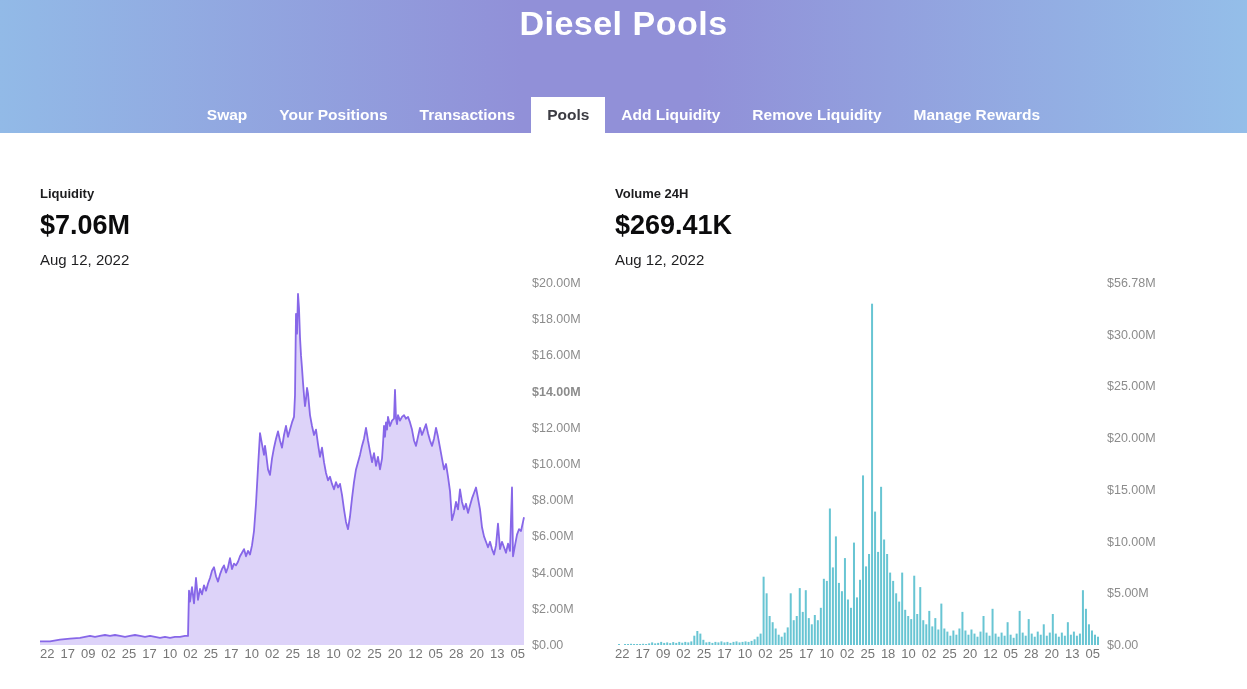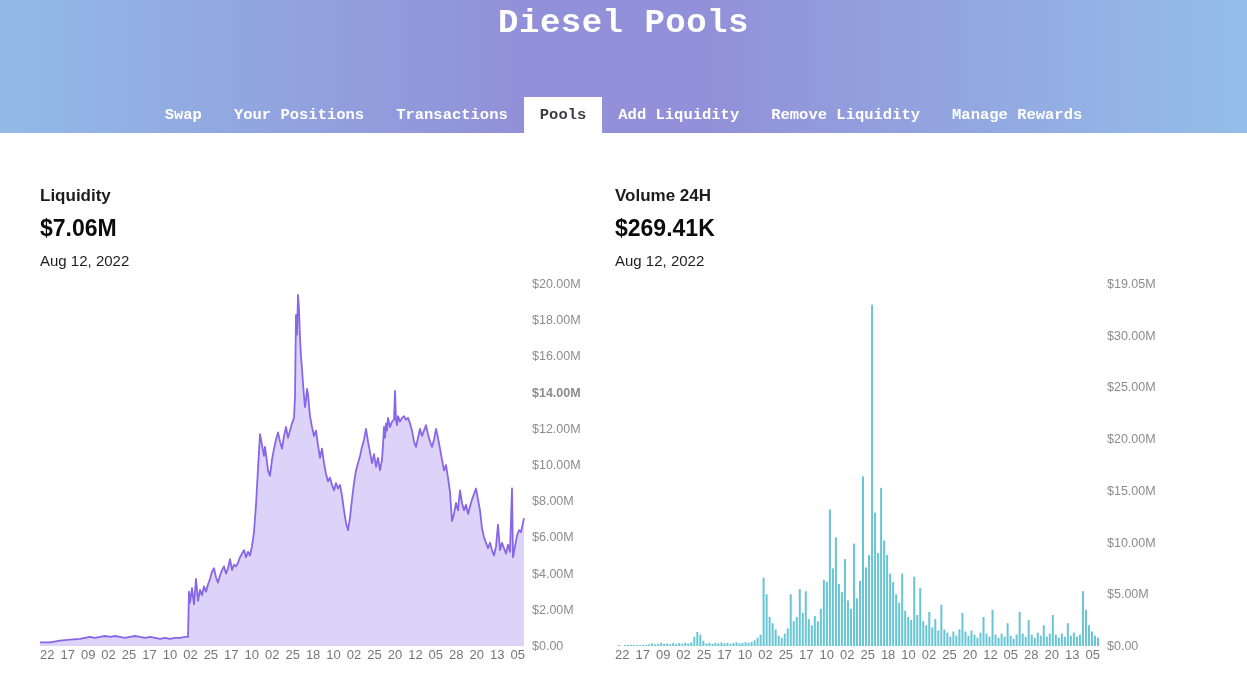--- a/index.html
+++ b/index.html
@@ -3,37 +3,37 @@
 <meta charset="utf-8">
 <style>
   * { margin:0; padding:0; box-sizing:border-box; }
   html,body { width:1247px; height:689px; overflow:hidden; background:#ffffff;
               font-family:"Liberation Sans", sans-serif; }
 
   
   .header {
     height:133px;
     background:linear-gradient(90deg,#92bae7 0%,#9190d8 42%,#9190d8 56%,#94bee9 100%);
-    display:flex; flex-direction:column; align-items:center;font-family:Liberation Mono, monospace;
+    display:flex; flex-direction:column; align-items:center;
   }
   .page-title {
     margin-top:4px; color:#ffffff; font-size:34px; font-weight:800; letter-spacing:0.5px;
   }
   .tab-bar { margin-top:auto; display:flex; align-items:stretch; height:36px; }
   .tab {
     display:flex; align-items:center; padding:0 16px; cursor:pointer;
     color:#ffffff; font-size:15.5px; font-weight:700; white-space:nowrap;
   }
   .tab.active { background:#ffffff; color:#3c3c43; }
 
   
   .content { display:flex; margin:53px 0 0 40px; gap:10px; }
   .card { width:565px; }
-  .chart-label { font-size:17px; font-weight:700; color:#1c1c1e; }
-  .chart-value { margin-top:9px; font-size:23px; font-weight:800; color:#0b0b0c; }
+  .chart-label { font-size:13px; font-weight:700; color:#1c1c1e; }
+  .chart-value { margin-top:9px; font-size:27px; font-weight:800; color:#0b0b0c; }
   .chart-date  { margin-top:10px; font-size:15px; color:#1f1f21; }
 
   .chart-row { margin-top:12px; display:flex;text-align:center; }
   .plot { width:485px; height:366px; position:relative; }
   .plot svg { display:block; }
   .ylabels { position:relative; width:78px; height:366px; }
   .ylabels span {
     position:absolute; left:7px; transform:translateY(-50%);
     font-size:12.5px; color:#8c8c8c; white-space:nowrap;
   }
@@ -276,21 +276,21 @@
             <rect x="463.91" y="353.6" width="2" height="11.4" fill="#68c5d3"></rect>
             <rect x="466.93" y="310.2" width="2" height="54.8" fill="#68c5d3"></rect>
             <rect x="469.94" y="328.8" width="2" height="36.2" fill="#68c5d3"></rect>
             <rect x="472.95" y="344.3" width="2" height="20.7" fill="#68c5d3"></rect>
             <rect x="475.96" y="350.5" width="2" height="14.5" fill="#68c5d3"></rect>
             <rect x="478.98" y="354.7" width="2" height="10.3" fill="#68c5d3"></rect>
             <rect x="481.99" y="356.7" width="2" height="8.3" fill="#68c5d3"></rect>
           </svg>
         </div>
       <div class="ylabels" id="ylab-1">
-          <span style="top: 3px;">$19.05M</span>
+          <span style="top: 3px;">$56.78M</span>
           <span style="top: 54.7px;">$30.00M</span>
           <span style="top: 106.4px;">$25.00M</span>
           <span style="top: 158.1px;">$20.00M</span>
           <span style="top: 209.9px;">$15.00M</span>
           <span style="top: 261.6px;">$10.00M</span>
           <span style="top: 313.3px;">$5.00M</span>
           <span style="top: 365px;">$0.00</span>
         </div>
     </div>
     <div class="xlabels" id="xlab-1">

